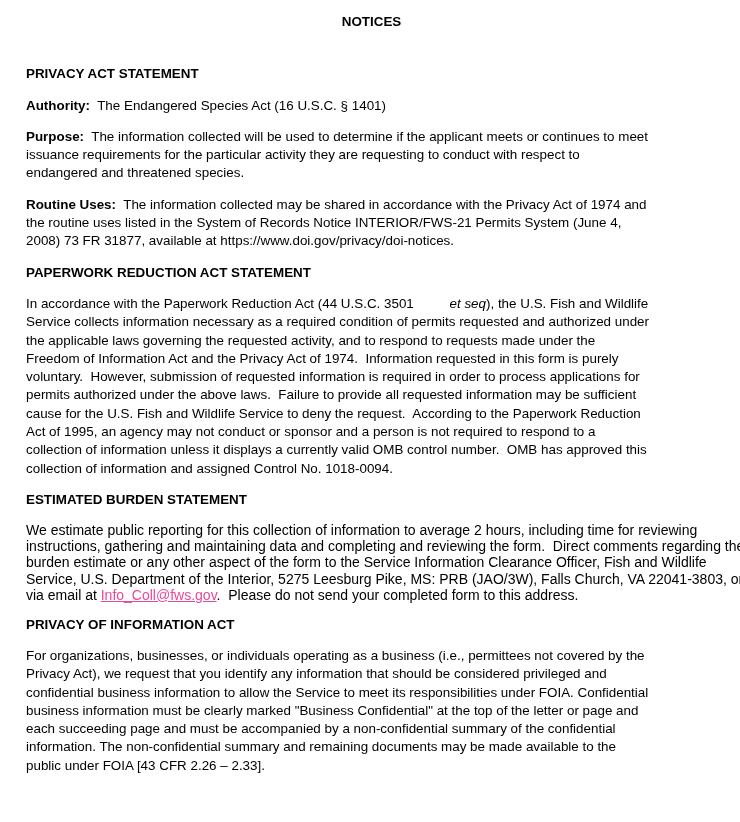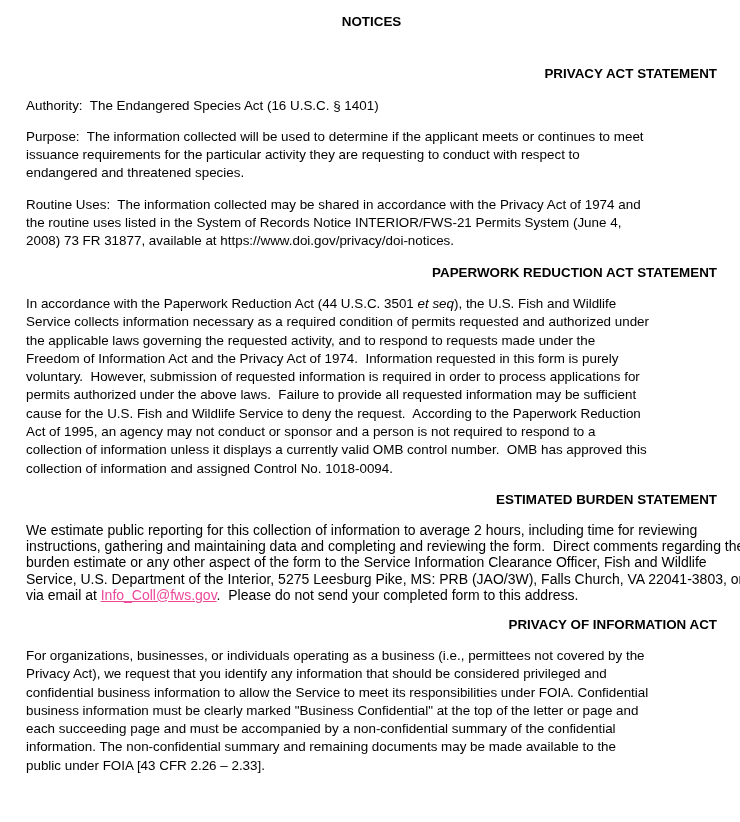--- a/index.html
+++ b/index.html
@@ -15,34 +15,34 @@
     line-height: 18.3px;
     color: #000000;
     overflow: hidden;
   }
   .doc-title {
     text-align: center;
     font-weight: bold;
     margin: 0 0 34px 0;
   }
   .section-heading {
-    text-align: right;
+    text-align: left;
     font-weight: bold;
     margin: 1px 0 13px 0;
   }
   .para {
     margin: 0 0 13px 0;
     white-space: pre;
   }
   .para-small {
     font-size: 14px;
     line-height: 16.1px;
   }
-  .lbl { font-weight: normal; }
-  .ital { font-style: italic; }
+  .lbl { font-weight: bold; }
+  .ital { font-style: italic; margin-left: 32px; }
   a.email-link {
     color: #ec4899;
     text-decoration: underline;
     cursor: pointer;
   }
 </style>
 </head>
 <body>
 
 <div class="page">

